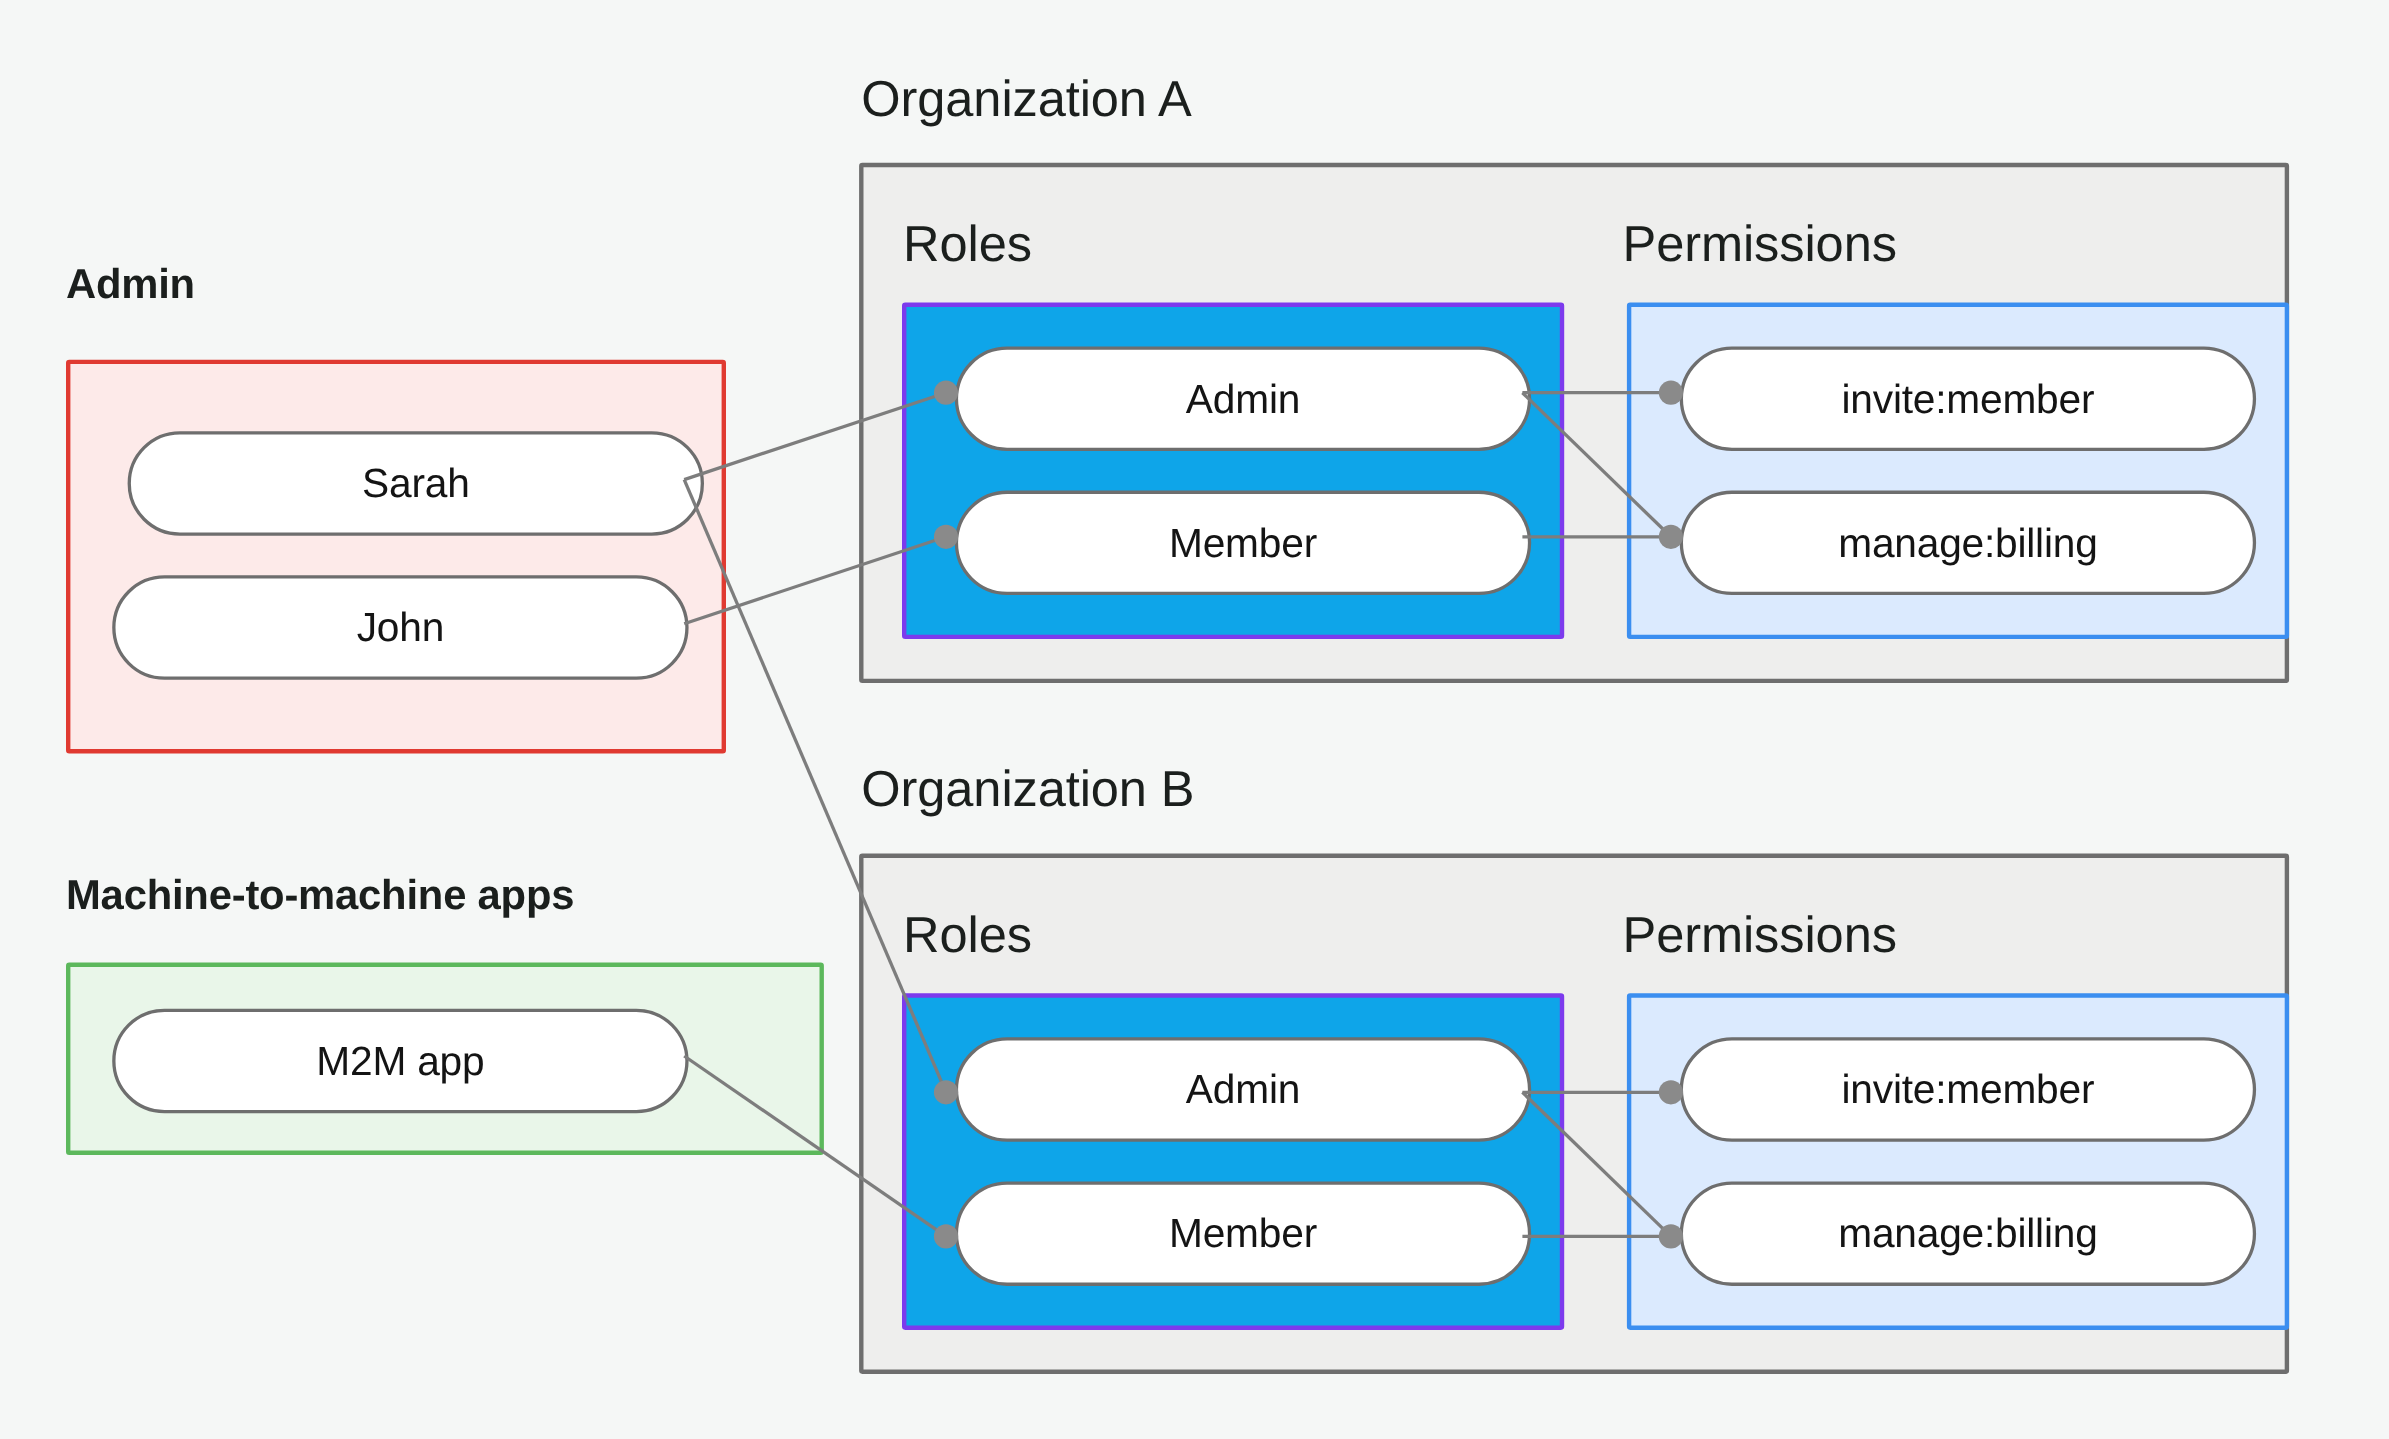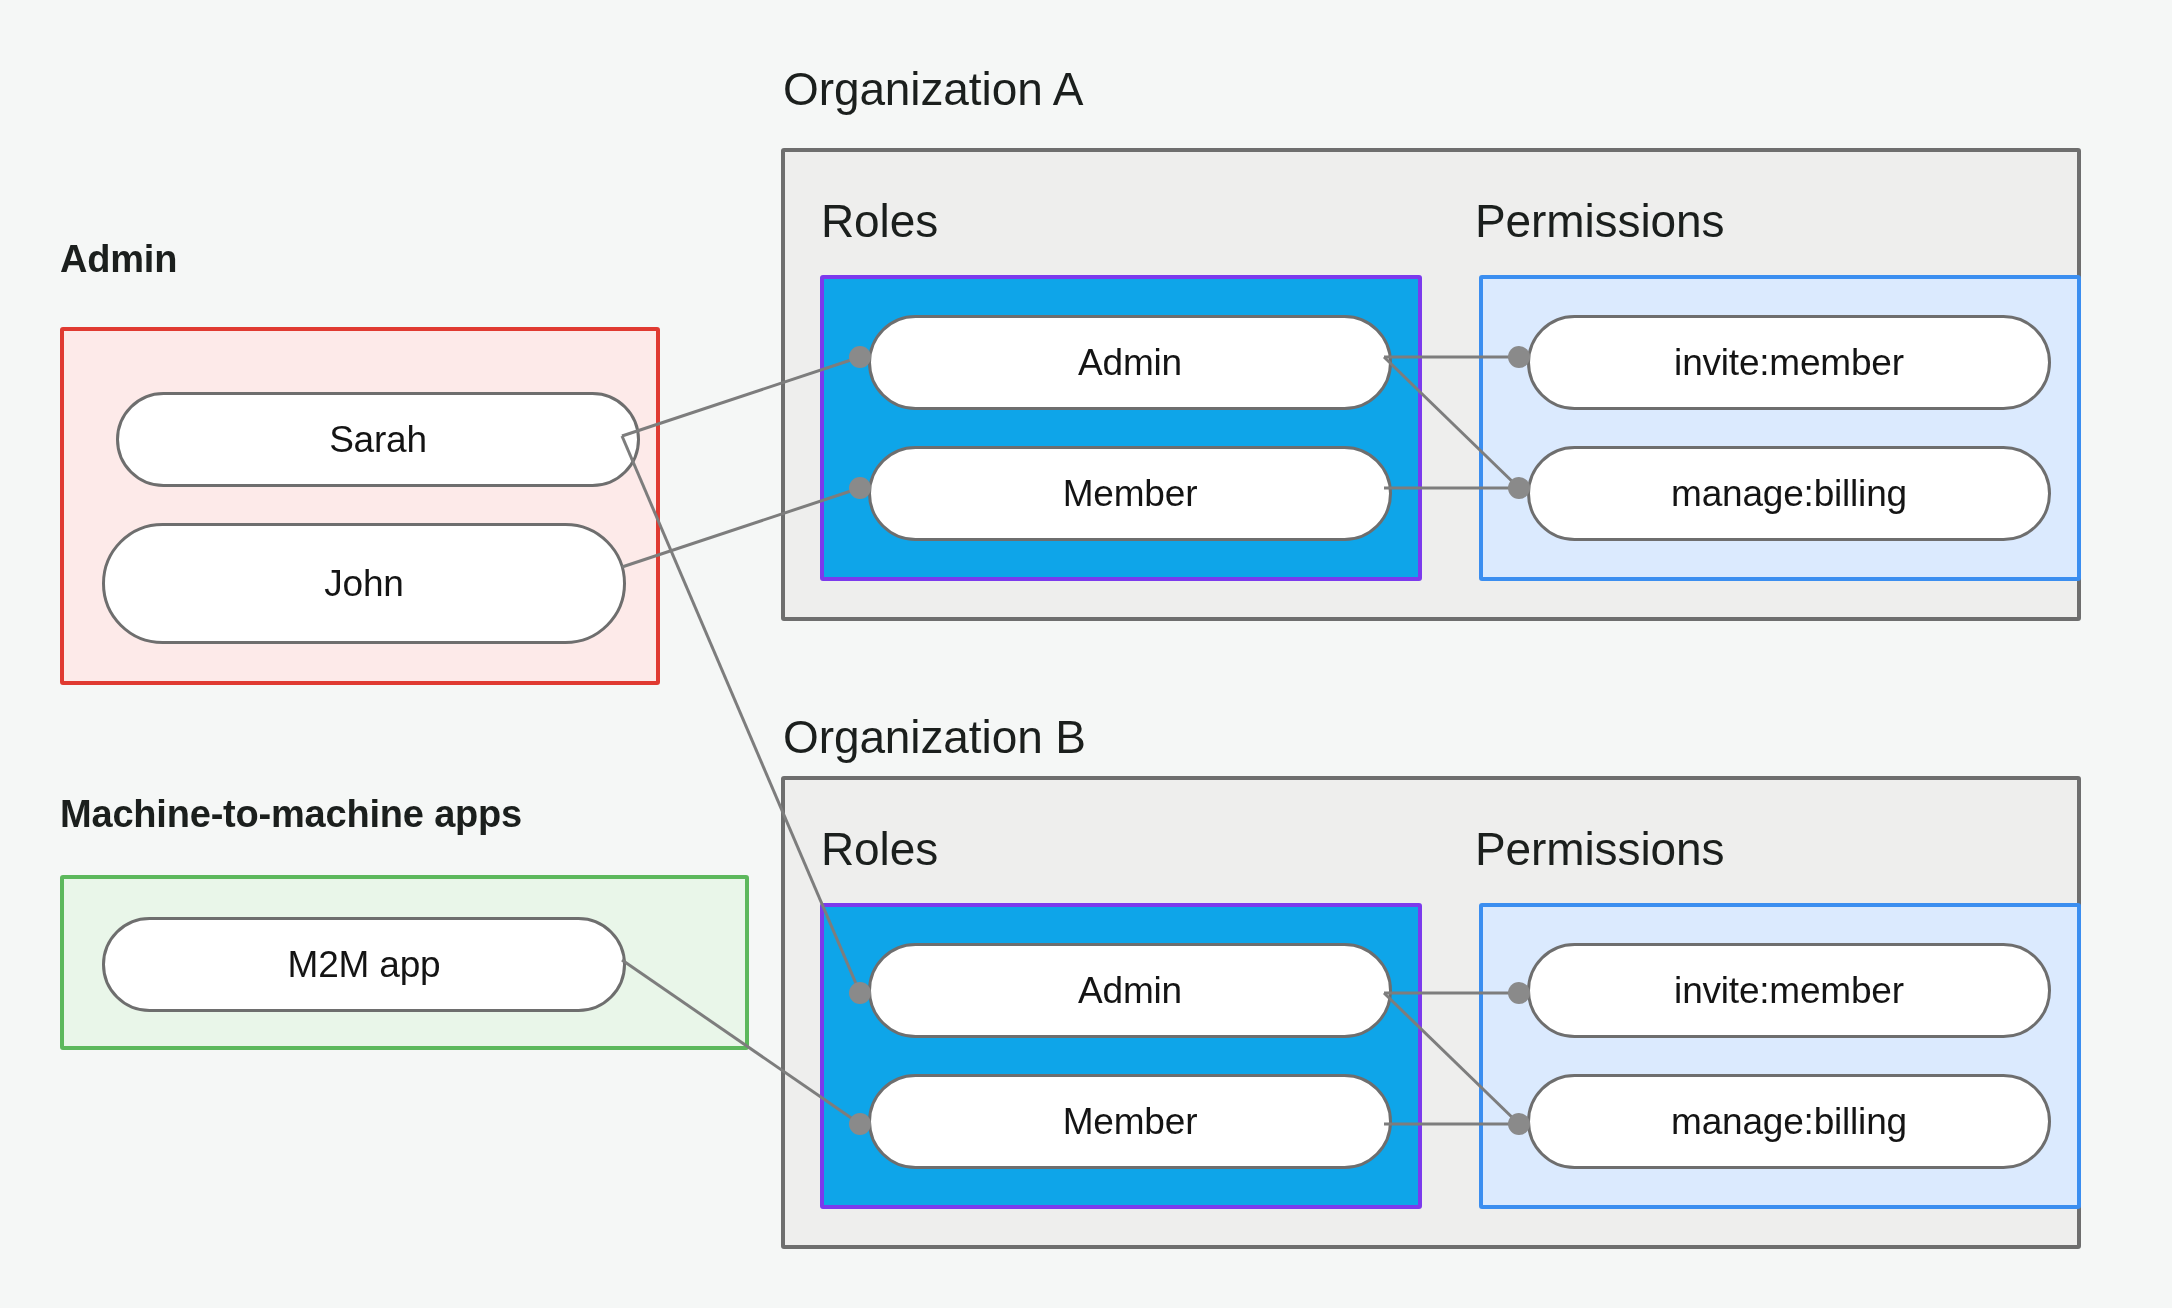--- a/index.html
+++ b/index.html
@@ -83,21 +83,21 @@
 </style>
 </head>
 <body>
 
 <div id="canvas">
 
   <div class="abs caption-bold" style="left:60px; top:240px;">Admin</div>
 
   <div class="abs group group-users" style="left:60px; top:327px; width:600px; height:358px;">
     <div class="abs pill" style="left:52px; top:61px; width:524px; height:95px;">Sarah</div>
-    <div class="abs pill" style="left:38px; top:192px; width:524px; height:121px;text-align:center;">John</div>
+    <div class="abs pill" style="left:38px; top:192px; width:524px; height:95px;text-align:center;">John</div>
   </div>
 
   <div class="abs caption-bold" style="left:60px; top:795px;">Machine-to-machine apps</div>
 
   <div class="abs group group-m2m" style="left:60px; top:875px; width:689px; height:175px;">
     <div class="abs pill" style="left:38px; top:38px; width:524px; height:95px;">M2M app</div>
   </div>
 
   <div class="abs caption-reg" style="left:783px; top:66px;">Organization A</div>
 
@@ -111,21 +111,21 @@
       <div class="abs pill" style="left:44px; top:36px; width:524px; height:95px;">Admin</div>
       <div class="abs pill" style="left:44px; top:167px; width:524px; height:95px;">Member</div>
     </div>
 
     <div class="abs group group-permissions" style="left:694px; top:123px; width:602px; height:306px;">
       <div class="abs pill" style="left:44px; top:36px; width:524px; height:95px;">invite:member</div>
       <div class="abs pill" style="left:44px; top:167px; width:524px; height:95px;">manage:billing</div>
     </div>
   </div>
 
-  <div class="abs caption-reg" style="left:783px; top:694px;margin-top:20px;">Organization B</div>
+  <div class="abs caption-reg" style="left:783px; top:694px;">Organization B</div>
 
   <div class="abs group group-org" style="left:781px; top:776px; width:1300px; height:473px;">
 
     <div class="abs caption-reg" style="left:36px; top:46px;">Roles</div>
 
     <div class="abs caption-reg" style="left:690px; top:46px;">Permissions</div>
 
     <div class="abs group group-roles" style="left:35px; top:123px; width:602px; height:306px;">
       <div class="abs pill" style="left:44px; top:36px; width:524px; height:95px;">Admin</div>
       <div class="abs pill" style="left:44px; top:167px; width:524px; height:95px;">Member</div>

